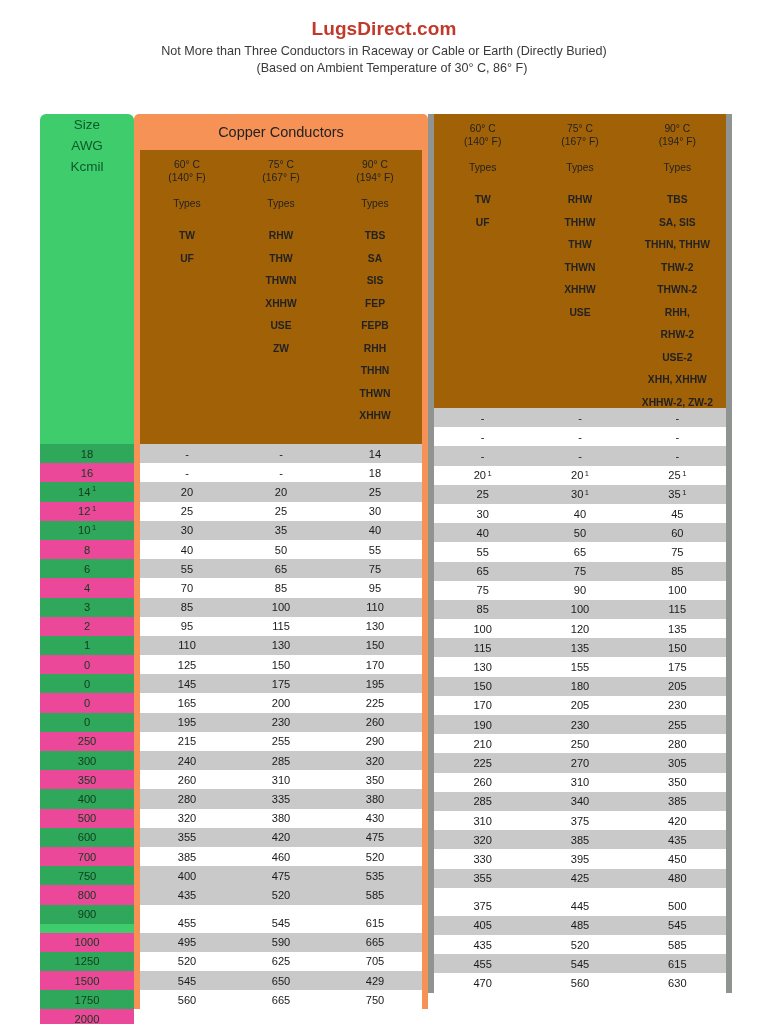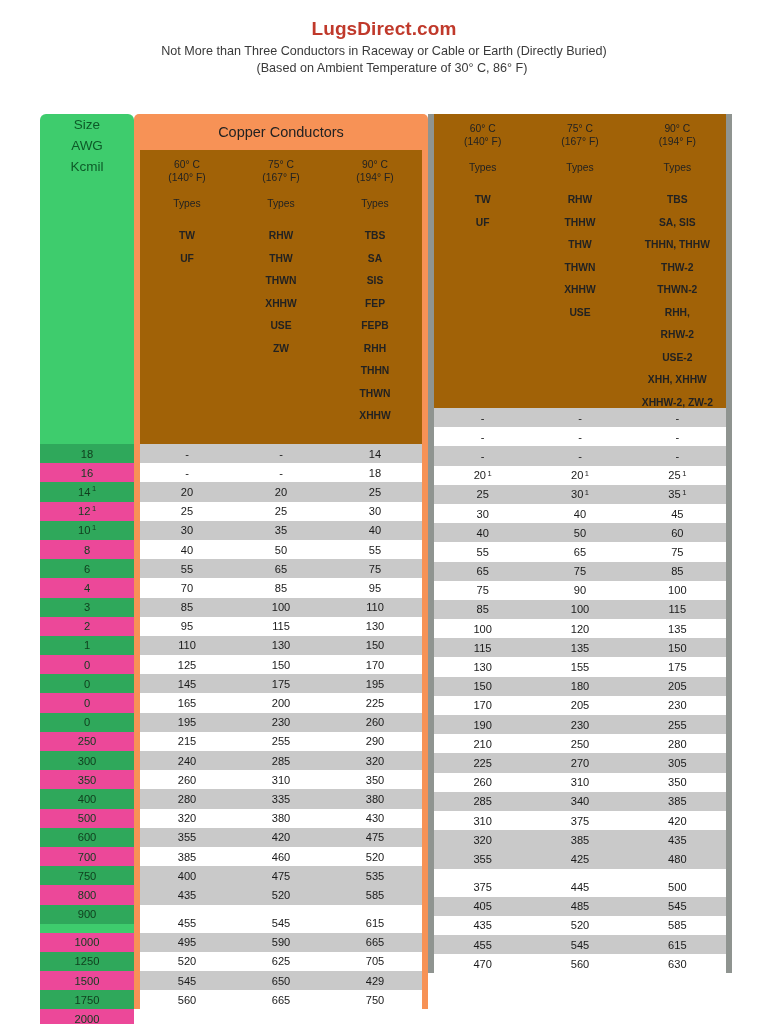--- a/index.html
+++ b/index.html
@@ -569,20 +569,25 @@
               <div class="data-row plain">
                 <div class="data-cell">310</div>
                 <div class="data-cell">375</div>
                 <div class="data-cell">420</div>
               </div>
               <div class="data-row shade">
                 <div class="data-cell">320</div>
                 <div class="data-cell">385</div>
                 <div class="data-cell">435</div>
               </div>
+              <div class="data-row plain">
+                <div class="data-cell">330</div>
+                <div class="data-cell">395</div>
+                <div class="data-cell">450</div>
+              </div>
               <div class="data-row shade">
                 <div class="data-cell">355</div>
                 <div class="data-cell">425</div>
                 <div class="data-cell">480</div>
               </div>
               <div class="data-row plain spacer-top">
                 <div class="data-cell">375</div>
                 <div class="data-cell">445</div>
                 <div class="data-cell">500</div>
               </div>

